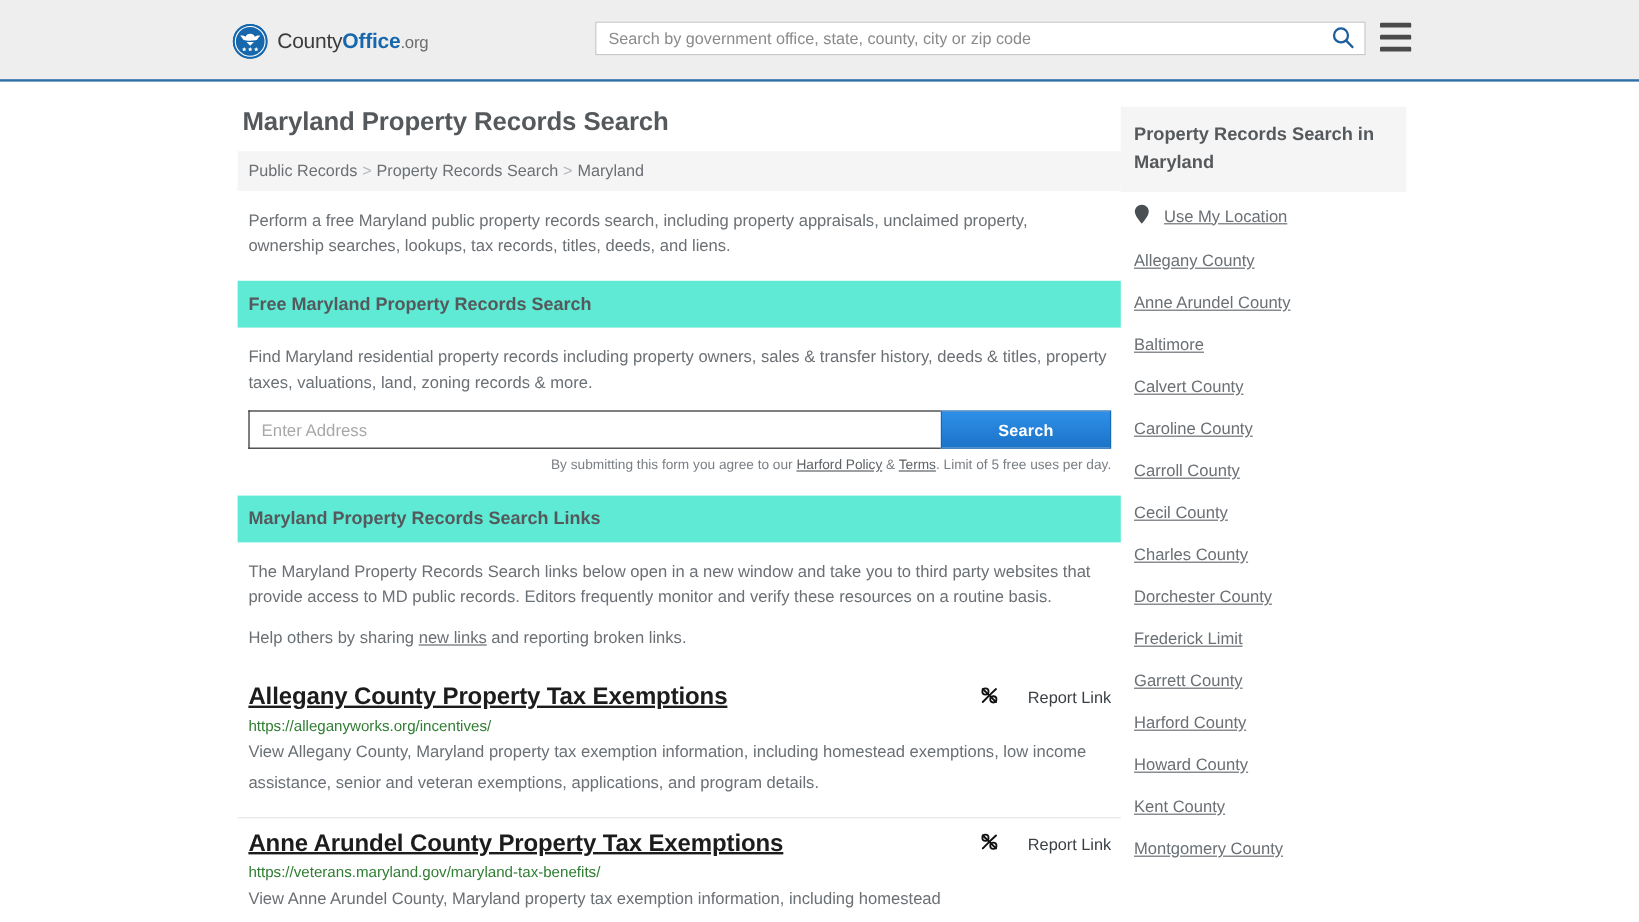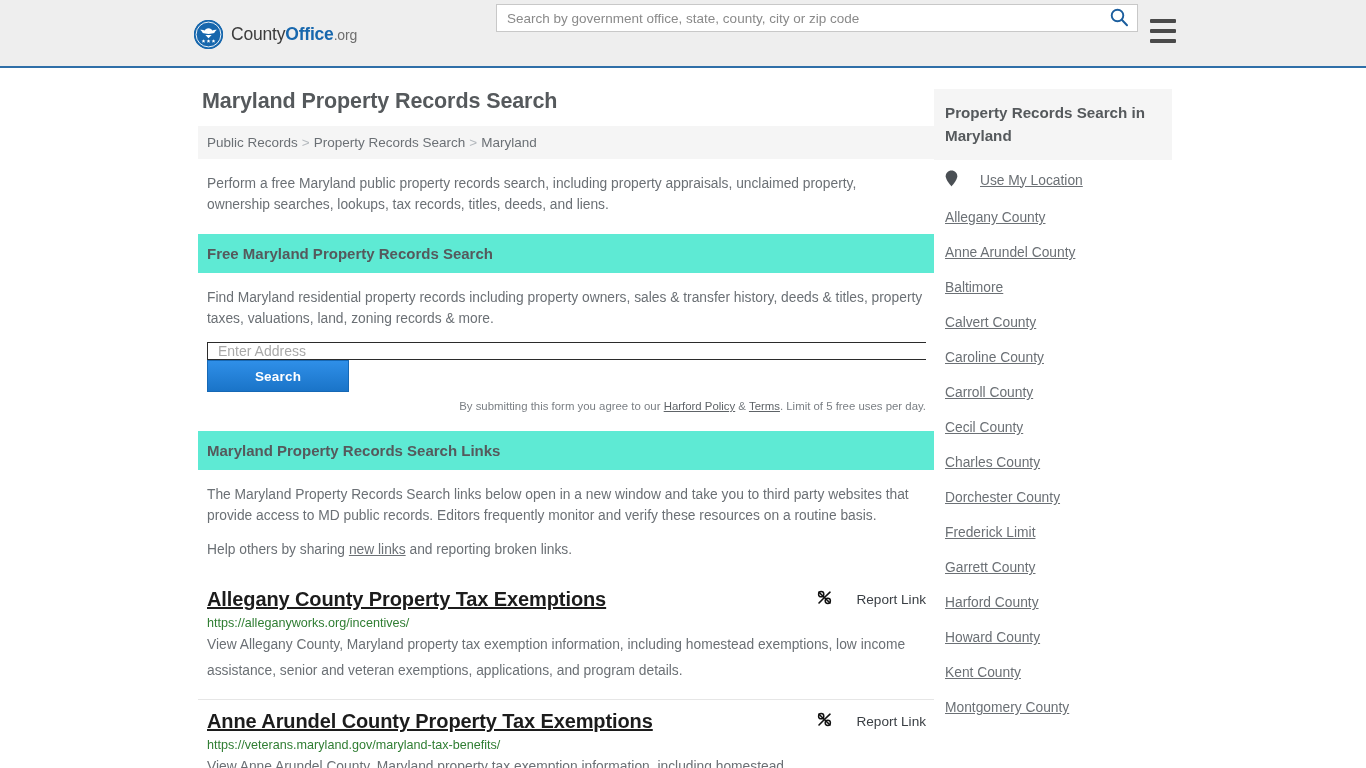--- a/index.html
+++ b/index.html
@@ -38,21 +38,21 @@
     letter-spacing: -0.2px;
     white-space: nowrap;
     font-family: "Liberation Sans", sans-serif;
   }
   .logo-text .t-county { color: #3c3c3c; }
   .logo-text .t-office { color: #1767ad; font-weight: bold; }
   .logo-text .t-org { color: #6d6d6d; font-size: 14px; }
 
   .search-wrap {
     position: absolute;
-    left: 496px; top: 4px;
+    left: 496px; top: 18px;
     width: 642px; height: 28px;
     background: #ffffff;
     border: 1px solid #c8c8c8;
     display: flex; align-items: center;
   }
   .search-input {
     flex: 1;
     height: 100%;
     border: none; outline: none;
     background: transparent;
@@ -140,21 +140,20 @@
     line-height: 21px;
     color: #6b7075;
   }
   .panel-body p { margin: 0 0 13px 0; }
   .panel-body a { color: #6b7075; text-decoration: underline; }
 
   
   .addr-form {
     display: flex;
     margin: 3px 8px 0 9px;
-    flex-direction: column;
   }
   .addr-input {
     flex: 1;
     height: 32px;
     border: 1px solid #2b2b2b;
     border-right: none;
     padding: 0 10px;
     font-size: 14px;
     font-family: "Liberation Sans", sans-serif;
     color: #444;
@@ -231,21 +230,21 @@
     font-size: 15.2px;
     font-weight: bold;
     color: #55595c;
     line-height: 23px;
     margin-top: 21px;
   }
   .side-list { padding: 0; margin: 0; list-style: none; }
   .side-item {
     padding: 10px 0 10px 11px;
     font-size: 13.8px;
-    display: flex; align-items: center; gap: 22px;
+    display: flex; align-items: center; gap: 12px;
   }
   .side-item a {
     color: #6b7075;
     text-decoration: underline;
     cursor: pointer;
   }
   .pin-icon { flex: 0 0 auto; display: block; }
 </style>
 </head>
 <body>

